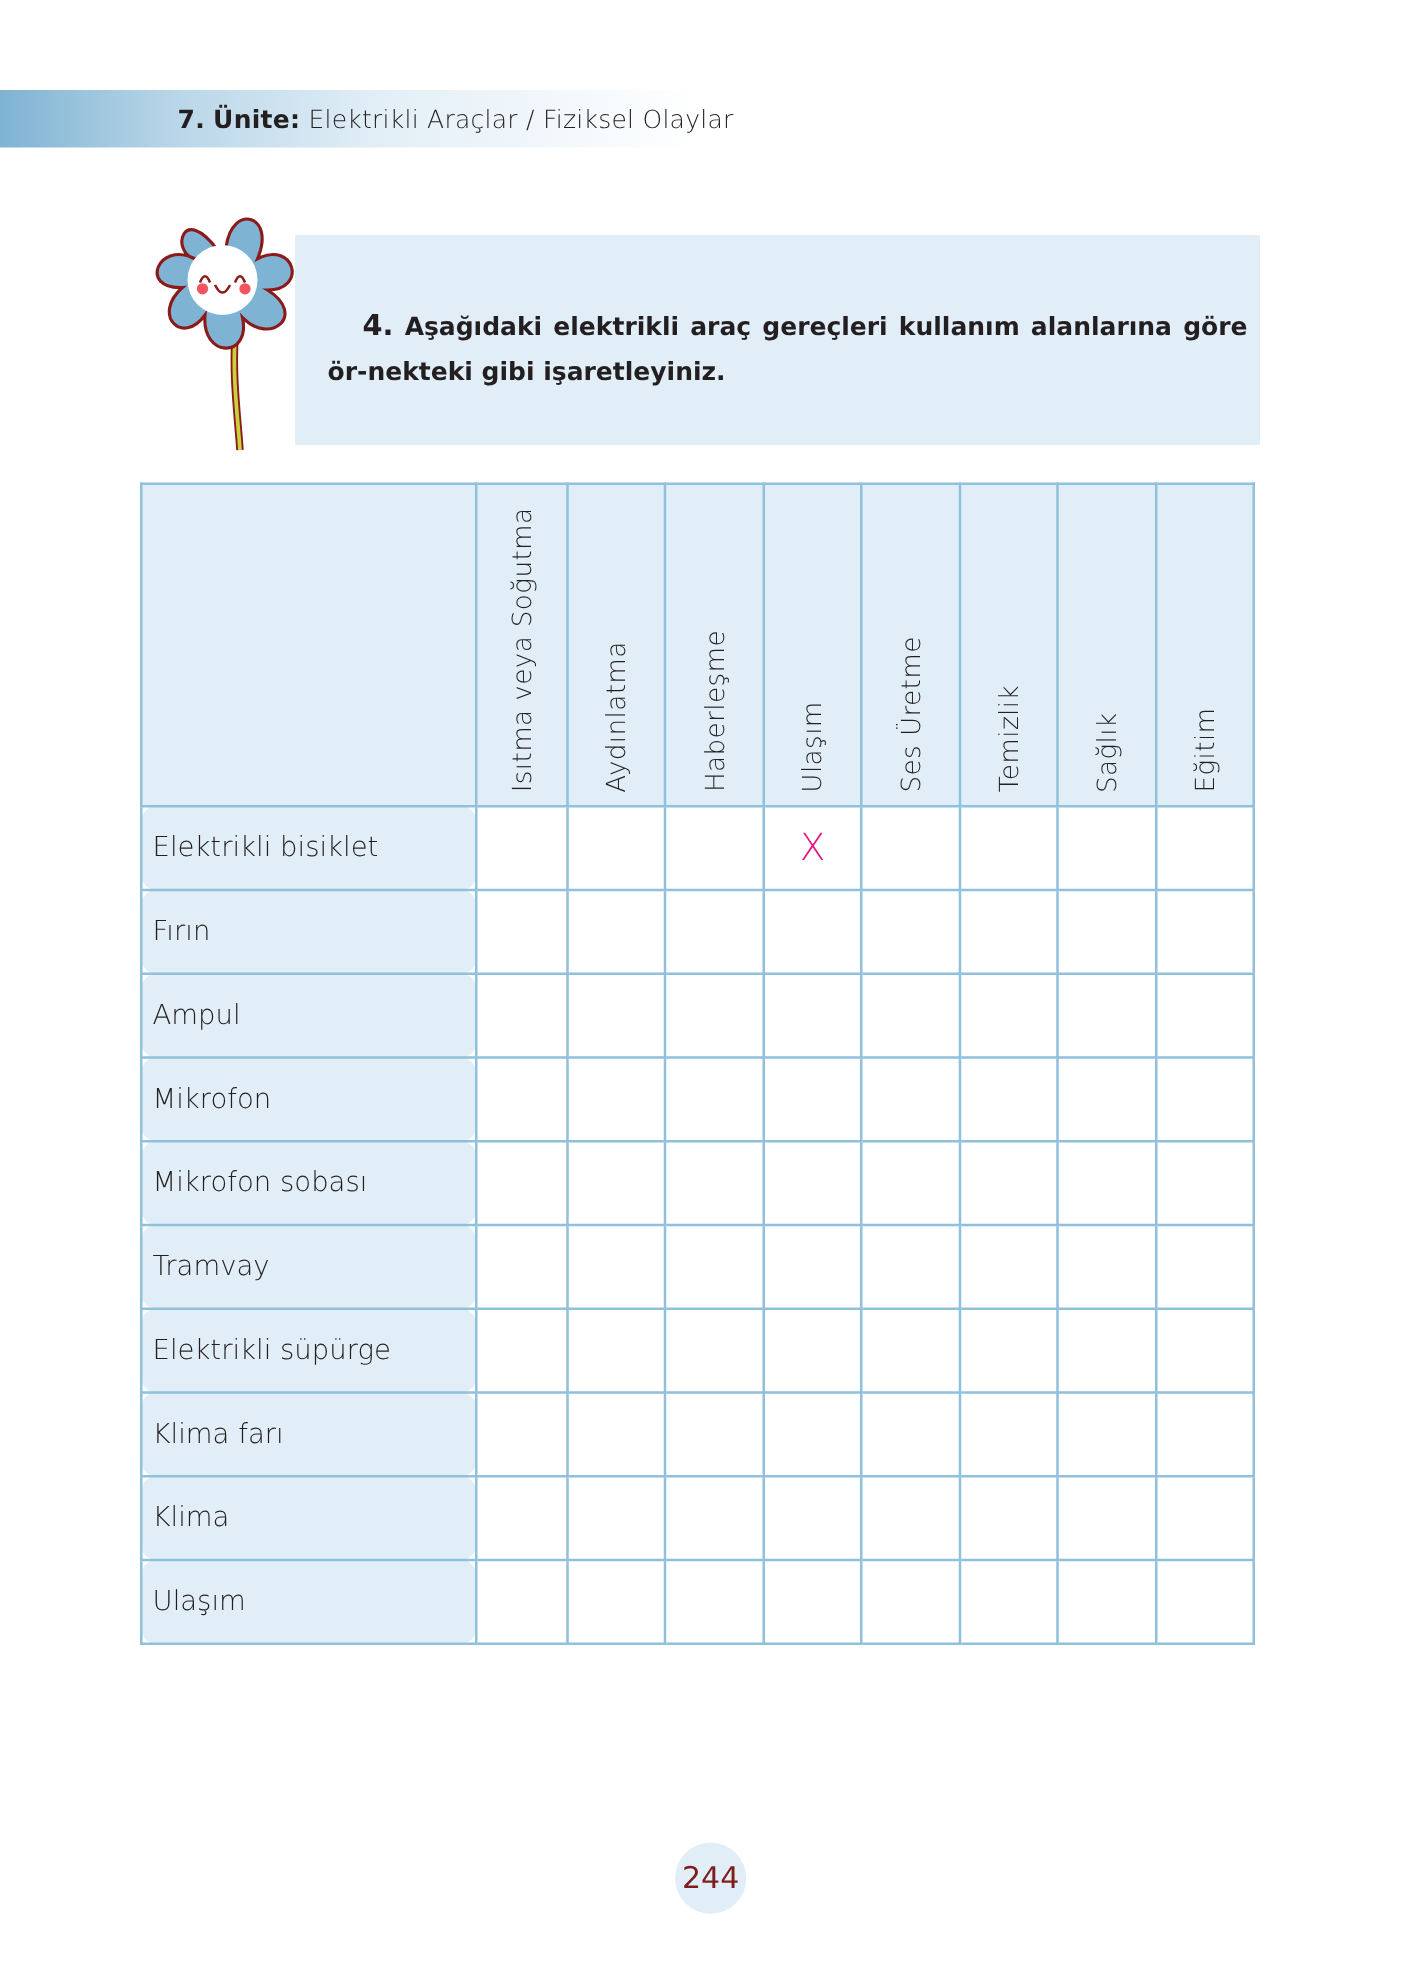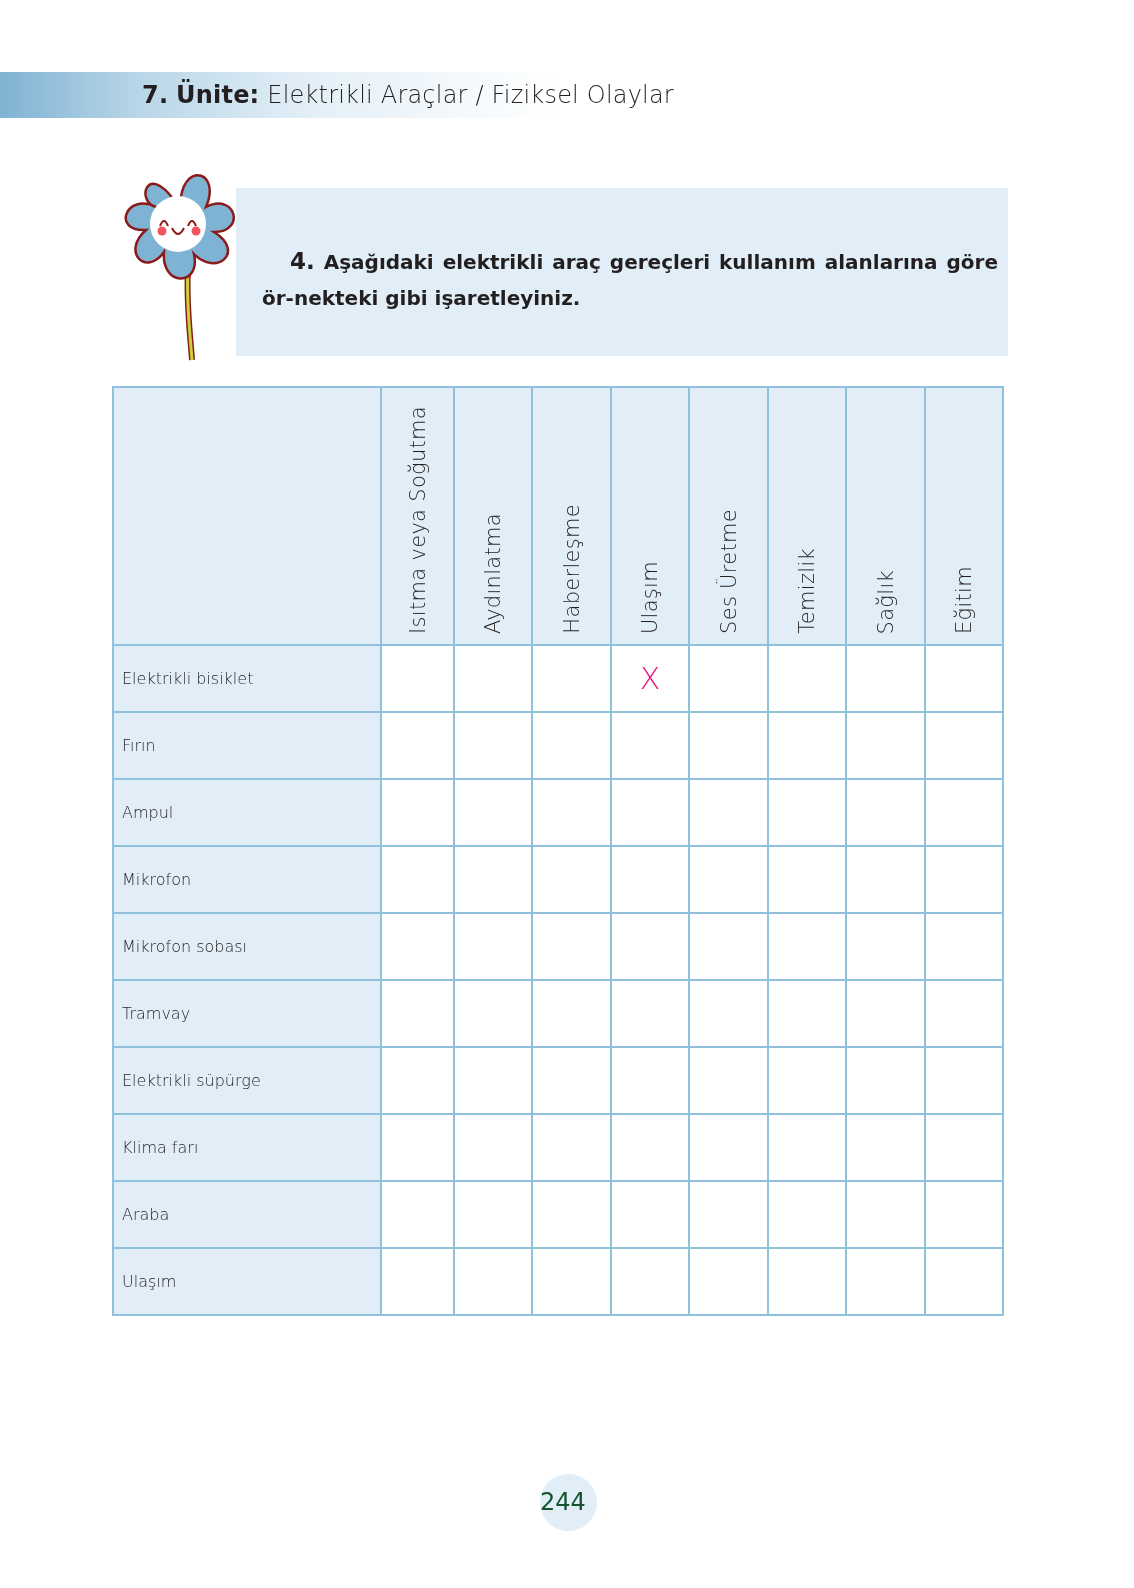--- a/index.html
+++ b/index.html
@@ -4,21 +4,21 @@
 <style>
   * { box-sizing: border-box; margin: 0; padding: 0; }
   html, body { width: 1134px; height: 1588px; background: #ffffff; overflow: hidden; }
   body { position: relative; font-family: "DejaVu Sans", sans-serif; color: #231f20; }
 
   .unit-banner {
     position: absolute; left: 0; top: 72px; width: 560px; height: 46px;
     background: linear-gradient(to right, #7fb3d3 0%, #b9d6e8 25%, #e3eff7 55%, #ffffff 100%);
   }
   .unit-text {
-    position: absolute; left: 142px; top: 82px; font-size: 24px; line-height: 26px;
+    position: absolute; left: 142px; top: 82px; font-size: 20px; line-height: 26px;
     font-family: "DejaVu Sans", sans-serif; color: #231f20; font-weight: 300; letter-spacing: 0.2px;
   }
   .unit-text b { font-weight: bold; }
 
   .instruction-box {
     position: absolute; left: 236px; top: 188px; width: 772px; height: 168px;
     background: #e1eef7;
   }
   .instruction-text {
     position: absolute; left: 262px; top: 243px; width: 736px;
@@ -41,30 +41,31 @@
   .grid th { background: #e1eef7; height: 258px; vertical-align: bottom; font-weight: normal; }
   .grid th.corner { width: 268px; }
   .grid th .vert {
     display: inline-block;
     writing-mode: vertical-rl; transform: rotate(180deg);
     font-size: 21px; line-height: 26px; color: #231f20; font-weight: 300;
     padding-top: 6px; white-space: nowrap; letter-spacing: 0.3px;
   }
   .grid td.label {
     background: #e1eef7; width: 268px; height: 67px;
-    font-size: 16px; color: #231f20; padding-left: 8px; font-weight: 300;
+    font-size: 22px; color: #231f20; padding-left: 8px; font-weight: 300;
     vertical-align: middle;
+    border-radius: 12px;
   }
   .grid td.cell { background: #ffffff; text-align: center; vertical-align: middle; height: 67px; }
   .mark { color: #e6177f; font-size: 30px; font-weight: 300; font-family: "DejaVu Sans", sans-serif; }
 
   .page-num {
     position: absolute; left: 540px; top: 1474px; width: 57px; height: 57px;
-    border-radius: 50%; background: #e1eef7; 
-    font-size: 24px; line-height: 57px; color: #14532d;
+    border-radius: 50%; background: #e1eef7; text-align: center;
+    font-size: 24px; line-height: 57px; color: #7f1d1d;
   }
 </style>
 </head>
 <body>
 
 <div class="unit-banner"></div>
 <div class="unit-text">
   <b>7.</b>
   <b>Ünite:</b>
   <span>Elektrikli Araçlar / Fiziksel Olaylar</span>
@@ -188,21 +189,21 @@
         <td class="cell"><span class="mark"></span></td>
         <td class="cell"><span class="mark"></span></td>
         <td class="cell"><span class="mark"></span></td>
         <td class="cell"><span class="mark"></span></td>
         <td class="cell"><span class="mark"></span></td>
         <td class="cell"><span class="mark"></span></td>
         <td class="cell"><span class="mark"></span></td>
         <td class="cell"><span class="mark"></span></td>
       </tr>
       <tr>
-        <td class="label">Araba</td>
+        <td class="label">Klima</td>
         <td class="cell"><span class="mark"></span></td>
         <td class="cell"><span class="mark"></span></td>
         <td class="cell"><span class="mark"></span></td>
         <td class="cell"><span class="mark"></span></td>
         <td class="cell"><span class="mark"></span></td>
         <td class="cell"><span class="mark"></span></td>
         <td class="cell"><span class="mark"></span></td>
         <td class="cell"><span class="mark"></span></td>
       </tr>
       <tr>

